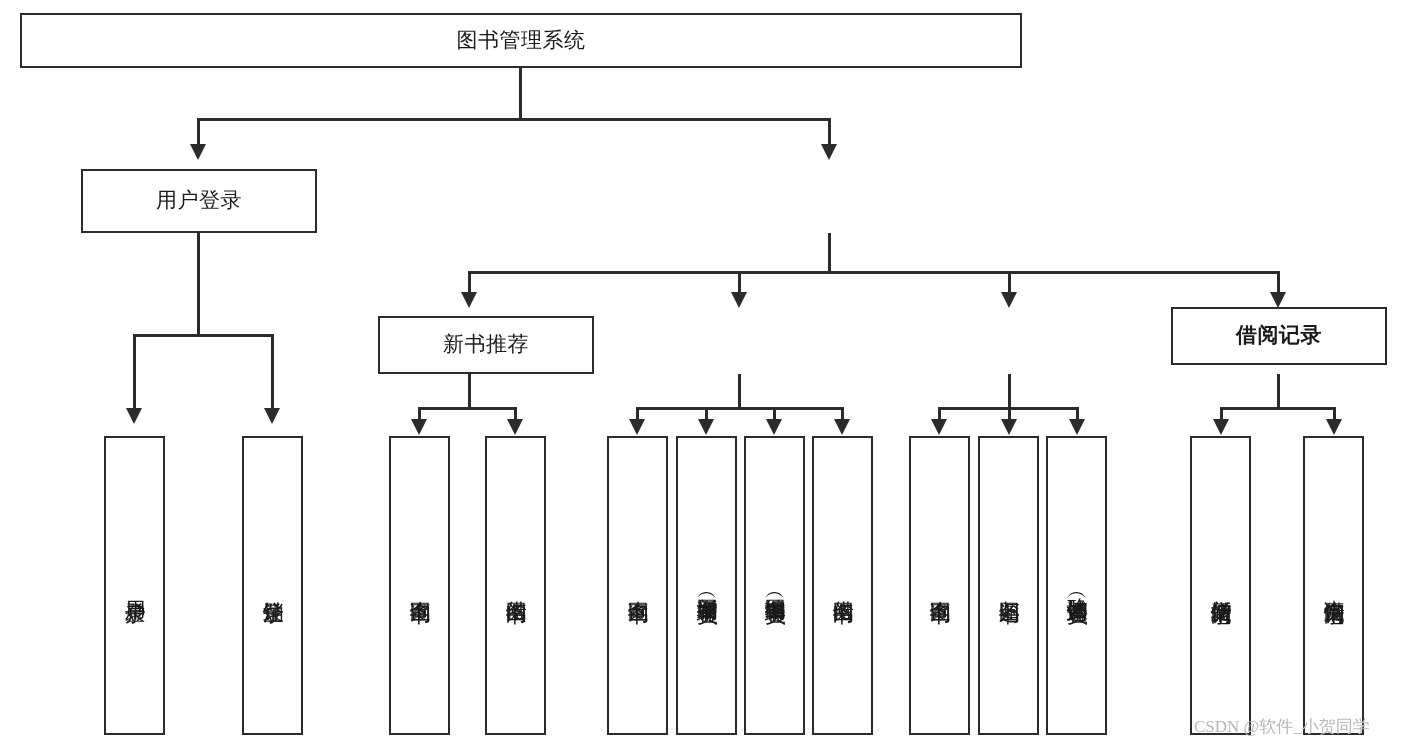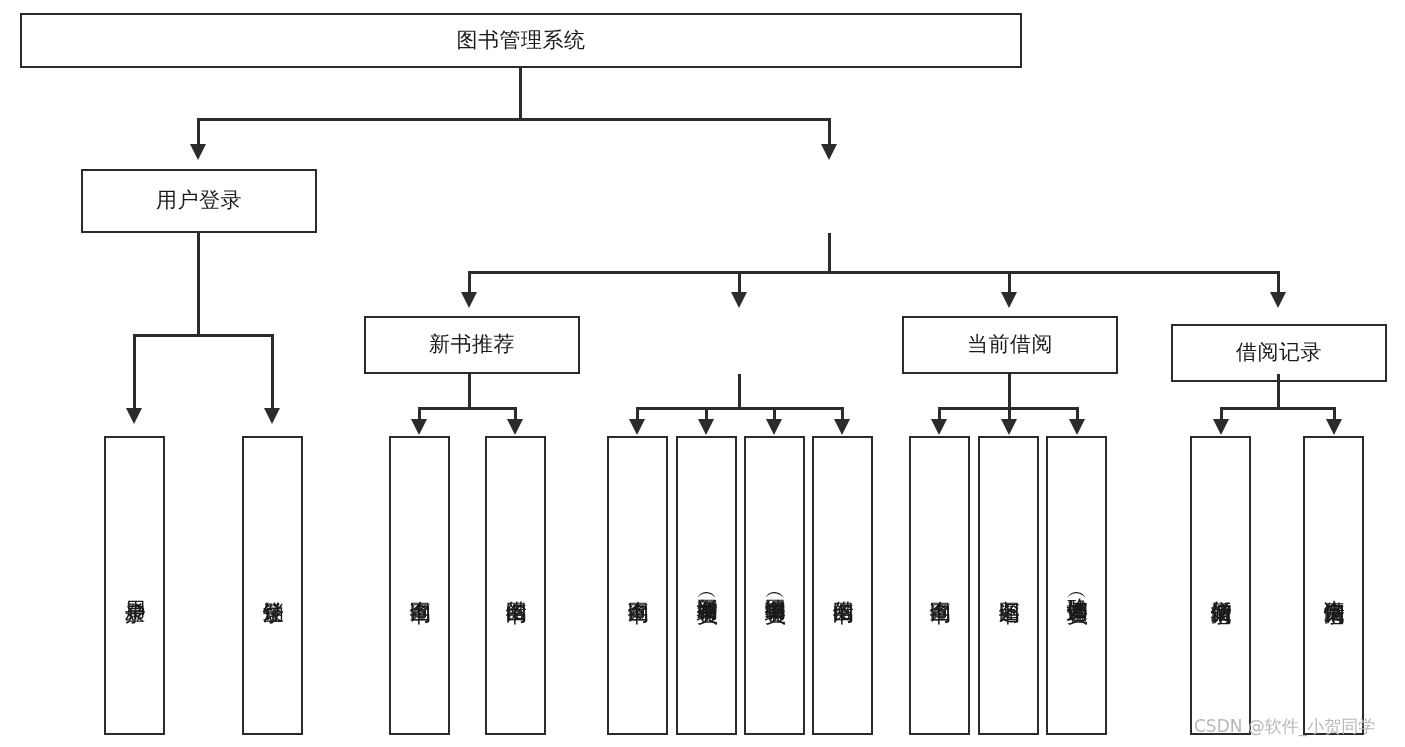--- a/index.html
+++ b/index.html
@@ -114,27 +114,24 @@
   <div class="ln h" style="left:468px; top:271px; width:811px; height:2.5px;"></div>
   <div class="ln v" style="left:468px; top:271px; width:2.5px; height:23px;"></div>
   <div class="arrow" style="left:461px; top:292px;"></div>
   <div class="ln v" style="left:738px; top:271px; width:2.5px; height:23px;"></div>
   <div class="arrow" style="left:731px; top:292px;"></div>
   <div class="ln v" style="left:1008px; top:271px; width:2.5px; height:23px;"></div>
   <div class="arrow" style="left:1001px; top:292px;"></div>
   <div class="ln v" style="left:1277px; top:271px; width:2.5px; height:23px;"></div>
   <div class="arrow" style="left:1270px; top:292px;"></div>
 
-  <div class="node horiz" style="left:364px; top:316px; width:216px; height:58px;">
+  <div class="node horiz" style="left:378px; top:316px; width:216px; height:58px;">
     <span class="label">新书推荐</span>
   </div>
-  <div class="node horiz" style="left:902px; top:316px; width:216px; height:58px;">
-    <span class="label">当前借阅</span>
-  </div>
-  <div class="node horiz" style="left:1171px; top:324px; width:216px; height:58px;">
+  <div class="node horiz" style="left:1171px; top:307px; width:216px; height:58px;font-weight:bold;">
     <span class="label">借阅记录</span>
   </div>
 
   <div class="ln v" style="left:468px; top:374px; width:2.5px; height:33px;"></div>
   <div class="ln h" style="left:418px; top:407px; width:98px; height:2.5px;"></div>
   <div class="ln v" style="left:418px; top:407px; width:2.5px; height:14px;"></div>
   <div class="arrow" style="left:411px; top:419px;"></div>
   <div class="ln v" style="left:514px; top:407px; width:2.5px; height:14px;"></div>
   <div class="arrow" style="left:507px; top:419px;"></div>
 
@@ -202,15 +199,15 @@
     <span class="label">确认归还（管理员）</span>
   </div>
 
   <div class="node vert" style="left:1190px; top:436px; width:61px; height:299px;">
     <span class="label">新增借阅记录</span>
   </div>
   <div class="node vert" style="left:1303px; top:436px; width:61px; height:299px;">
     <span class="label">查询借阅记录</span>
   </div>
 
-  <div id="watermark" style="left:1194px; top:715px;">CSDN @软件_小贺同学</div>
+  <div id="watermark" style="left:1194px; top:715px;font-family:Liberation Serif, serif;">CSDN @软件_小贺同学</div>
 
 </div>
 
 </body></html>

